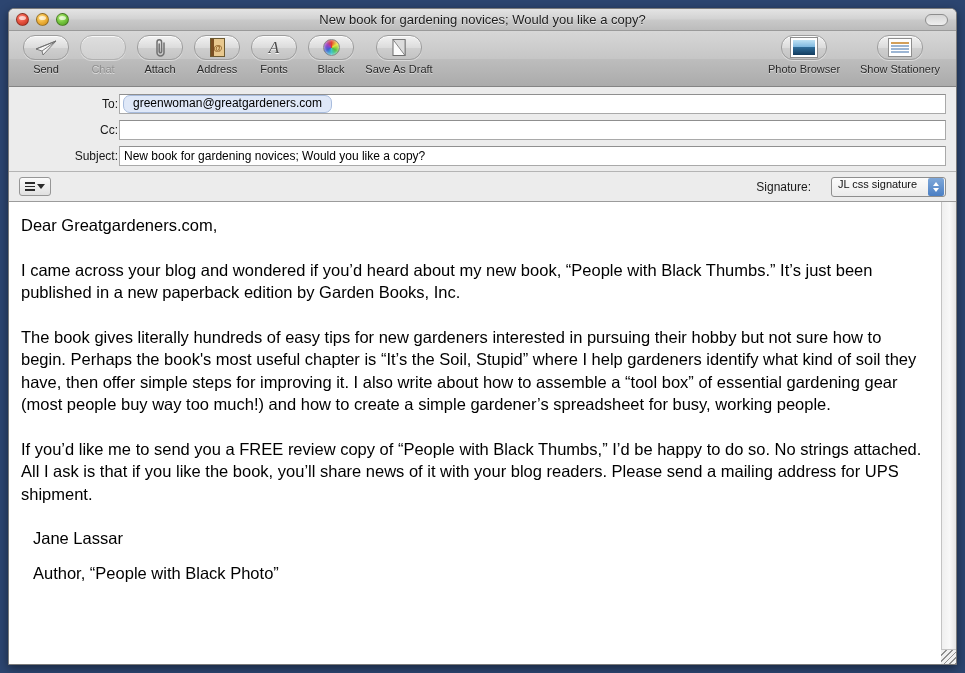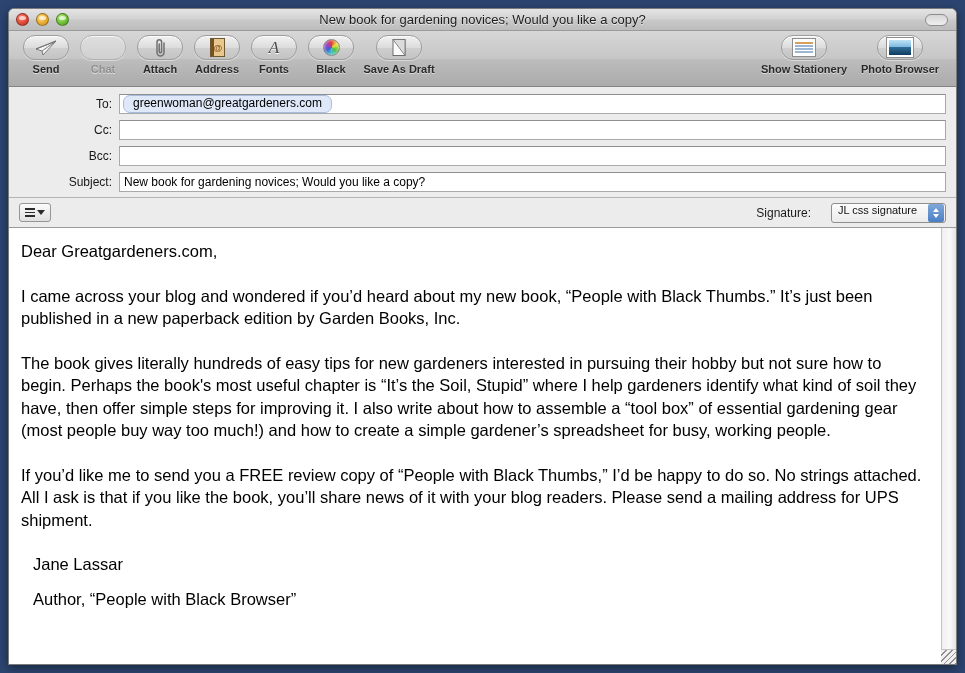--- a/index.html
+++ b/index.html
@@ -133,21 +133,20 @@
     background: linear-gradient(to bottom, #dedede 0%, #d0d0d0 100%);
     border-color: #b0b0b0;
   }
 
   .tb-label {
     margin-top: 3px;
     font-size: 11px;
     color: #2a2a2a;
     text-shadow: 0 1px 0 rgba(255,255,255,0.55);
     white-space: nowrap;
-    font-weight: bold;
   }
   .tb-item.disabled .tb-label { color: #909090; }
 
   
   .ic-plane { width: 22px; height: 16px; }
   .ic-clip  { width: 15px; height: 19px; }
   .ic-book  { width: 15px; height: 19px; border: 1px solid #6d5a30; background: linear-gradient(to right, #7a4f22 0 3px, #e8c88e 3px 100%); display:flex; align-items:center; justify-content:center; }
   .ic-book span { color: #8a5a20; font-size: 9px; font-weight: bold; margin-left: 2px; }
   .ic-A { font-family: "Liberation Serif", serif; font-size: 17px; font-style: italic; color: #4a4a4a; text-shadow: 0 1px 0 #fff; line-height: 1; }
   .ic-wheel {
@@ -183,21 +182,21 @@
 
   .field-row {
     display: flex;
     align-items: center;
     height: 21px;
     margin-bottom: 5px;
   }
   .field-label {
     width: 100px;
     text-align: right;
-    padding-right: 7px;
+    padding-right: 1px;
     font-size: 12px;
     color: #161616;
     white-space: nowrap;
   }
   .field-box {
     flex: 1;
     height: 20px;
     background: #ffffff;
     border: 1px solid #a9a9a9;
     border-top-color: #8f8f8f;
@@ -405,58 +404,54 @@
         </div>
         <div class="tb-label">Save As Draft</div>
       </div>
 
     </div>
 
     <div class="tb-group right">
 
       <div class="tb-item wide">
         <div class="tb-icon">
+          <div class="ic-photo"></div>
+        </div>
+        <div class="tb-label">Photo Browser</div>
+      </div>
+
+      <div class="tb-item wide">
+        <div class="tb-icon">
           <div class="ic-stationery">
             <i></i>
               <i></i>
               <i></i>
               <i></i>
           </div>
         </div>
         <div class="tb-label">Show Stationery</div>
       </div>
 
-      <div class="tb-item wide">
-        <div class="tb-icon">
-          <div class="ic-photo"></div>
-        </div>
-        <div class="tb-label">Photo Browser</div>
-      </div>
-
     </div>
   </div>
 
   <div class="headers">
 
     <div class="field-row">
       <div class="field-label">To:</div>
       <div class="field-box">
         <span class="token">greenwoman@greatgardeners.com</span>
       </div>
     </div>
 
     <div class="field-row">
       <div class="field-label">Cc:</div>
       <div class="field-box plain"></div>
     </div>
 
-    <div class="field-row">
-      <div class="field-label">Bcc:</div>
-      <div class="field-box plain"></div>
-    </div>
 
     <div class="field-row">
       <div class="field-label">Subject:</div>
       <div class="field-box plain">New book for gardening novices; Would you like a copy?</div>
     </div>
 
   </div>
 
   <div class="sigbar">
     <div class="fmt-btn">
@@ -480,21 +475,21 @@
     </div>
   </div>
 
   <div class="body-wrap">
     <div class="body-text">
       <p>Dear Greatgardeners.com,</p>
       <p>I came across your blog and wondered if you’d heard about my new book, “People with Black Thumbs.” It’s just been published in a new paperback edition by Garden Books, Inc.</p>
       <p>The book gives literally hundreds of easy tips for new gardeners interested in pursuing their hobby but not sure how to begin. Perhaps the book's most useful chapter is “It’s the Soil, Stupid” where I help gardeners identify what kind of soil they have, then offer simple steps for improving it. I also write about how to assemble a “tool box” of essential gardening gear (most people buy way too much!) and how to create a simple gardener’s spreadsheet for busy, working people.</p>
       <p>If you’d like me to send you a FREE review copy of “People with Black Thumbs,” I’d be happy to do so. No strings attached. All I ask is that if you like the book, you’ll share news of it with your blog readers. Please send a mailing address for UPS shipment.</p>
       <p class="sig-line">Jane Lassar</p>
-      <p class="sig-line">Author, “People with Black Browser”</p>
+      <p class="sig-line">Author, “People with Black Photo”</p>
     </div>
 
     <div class="scrollbar">
       <div class="grip"></div>
     </div>
   </div>
 
 </div>
 
 </body></html>

